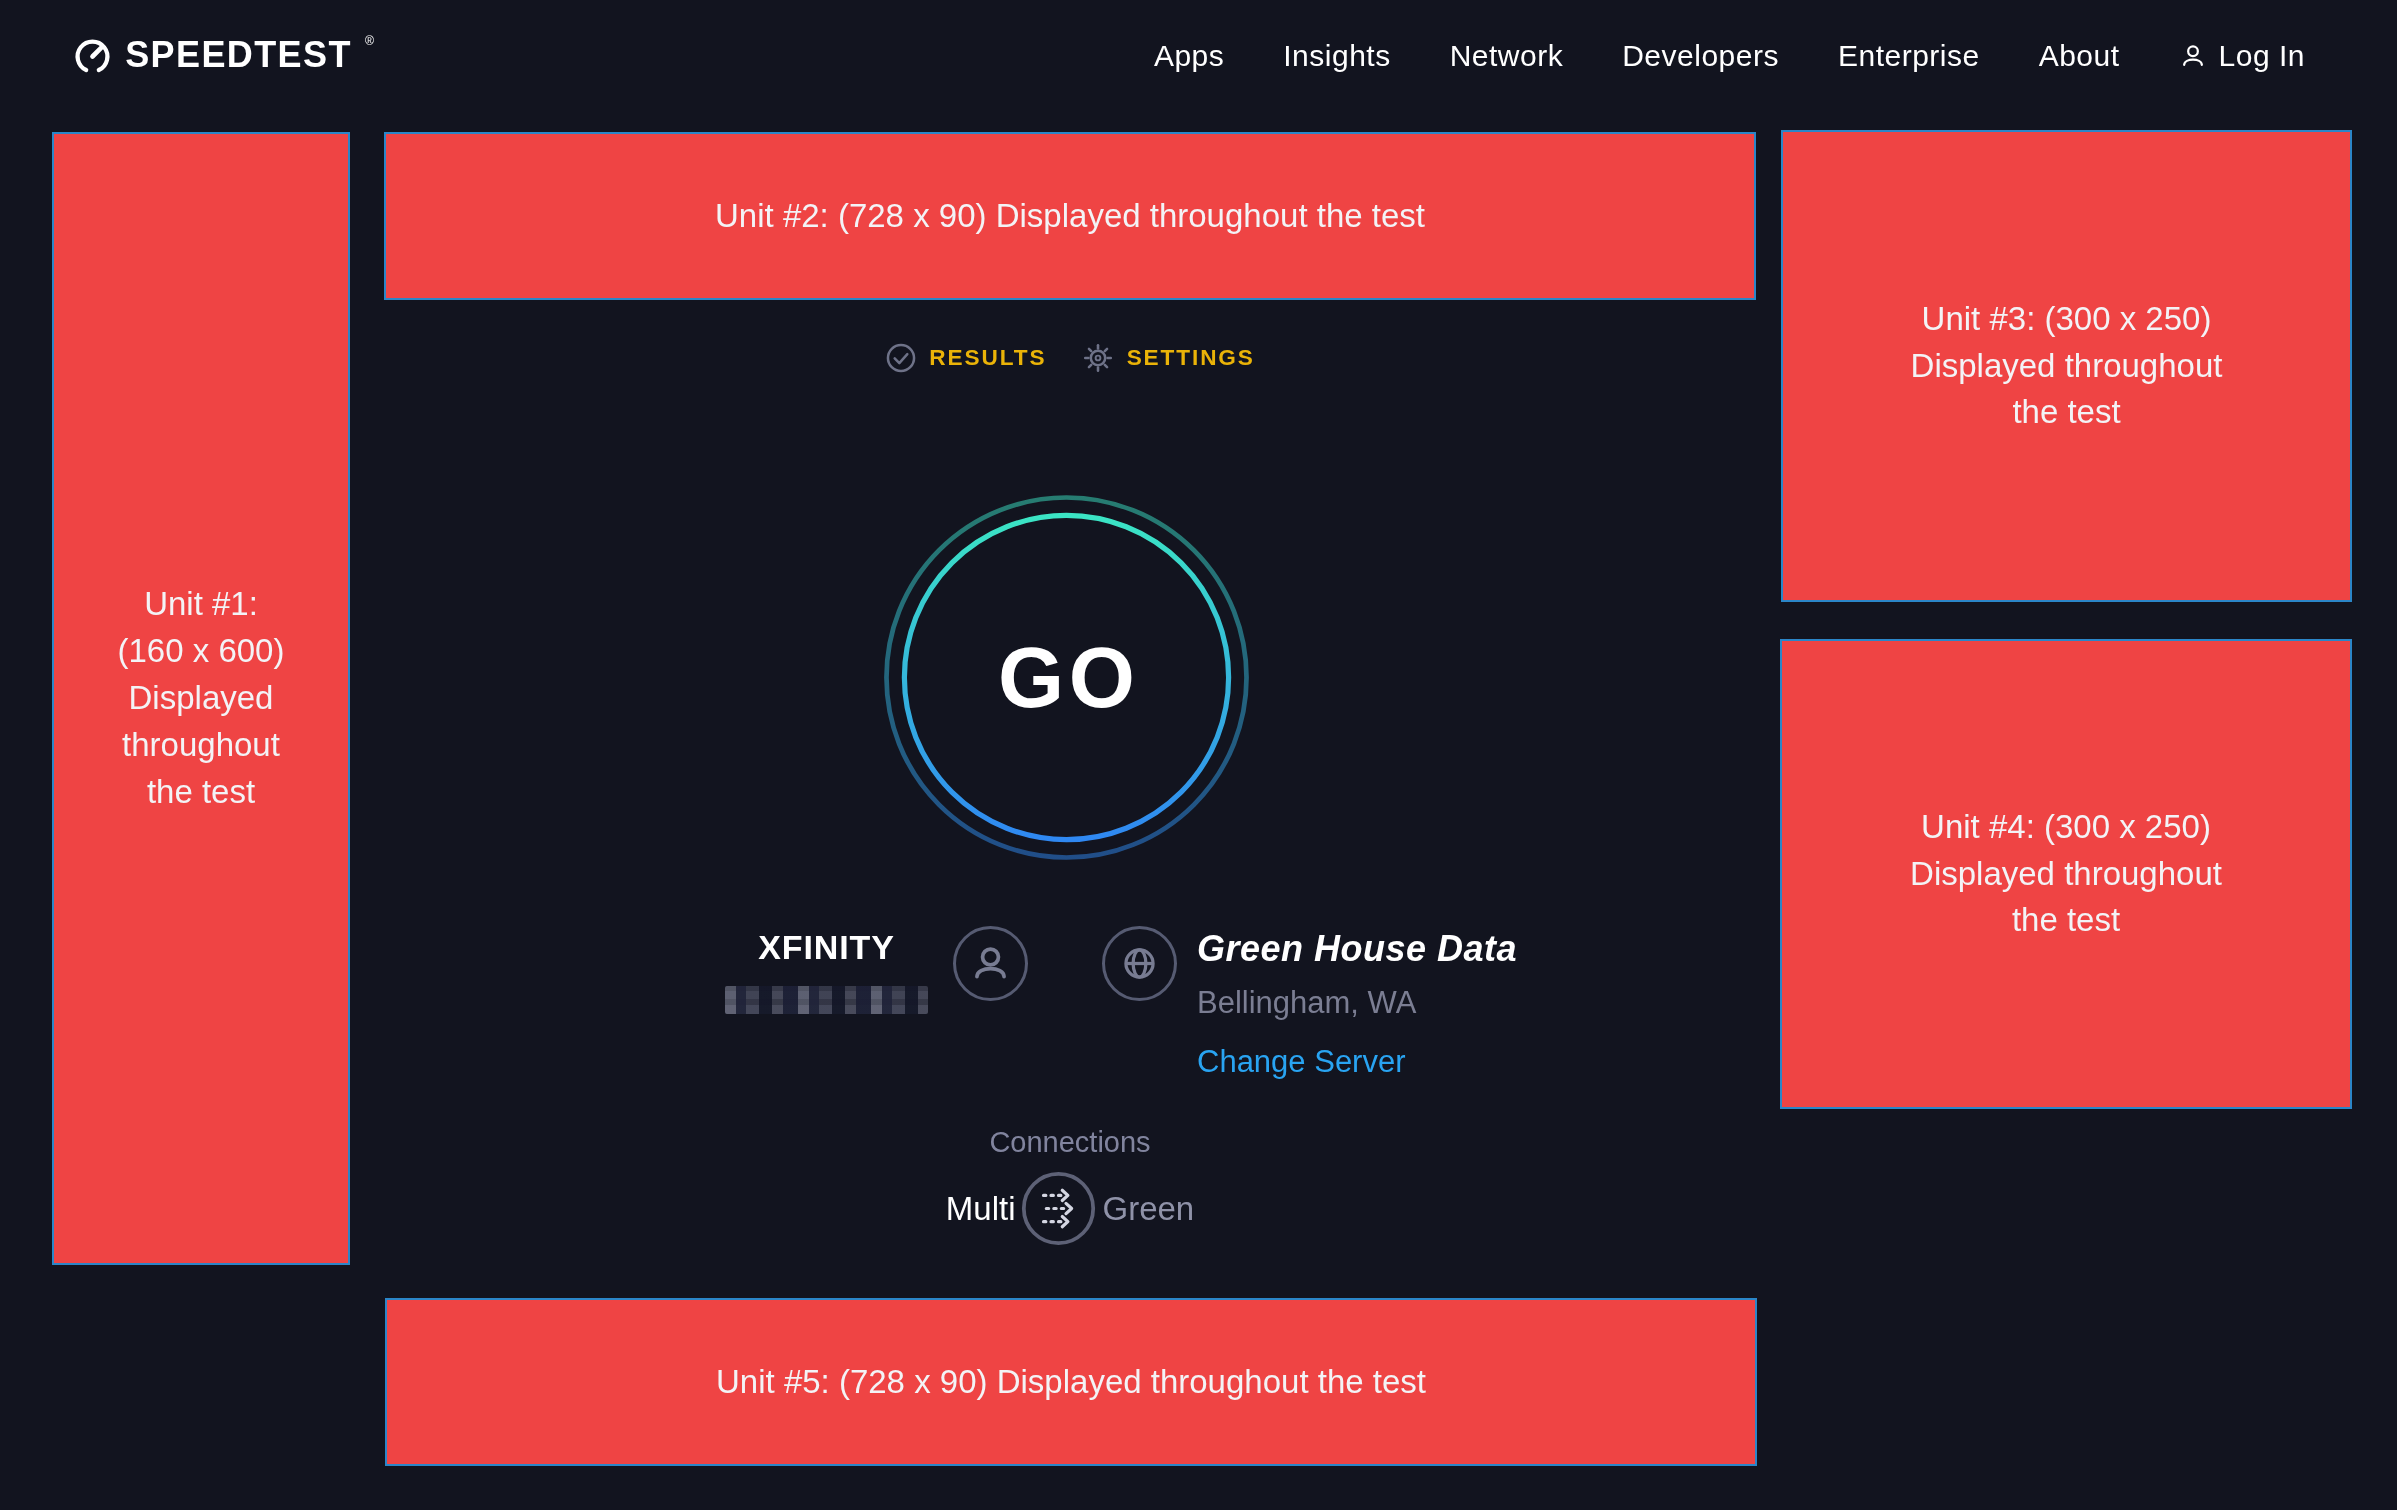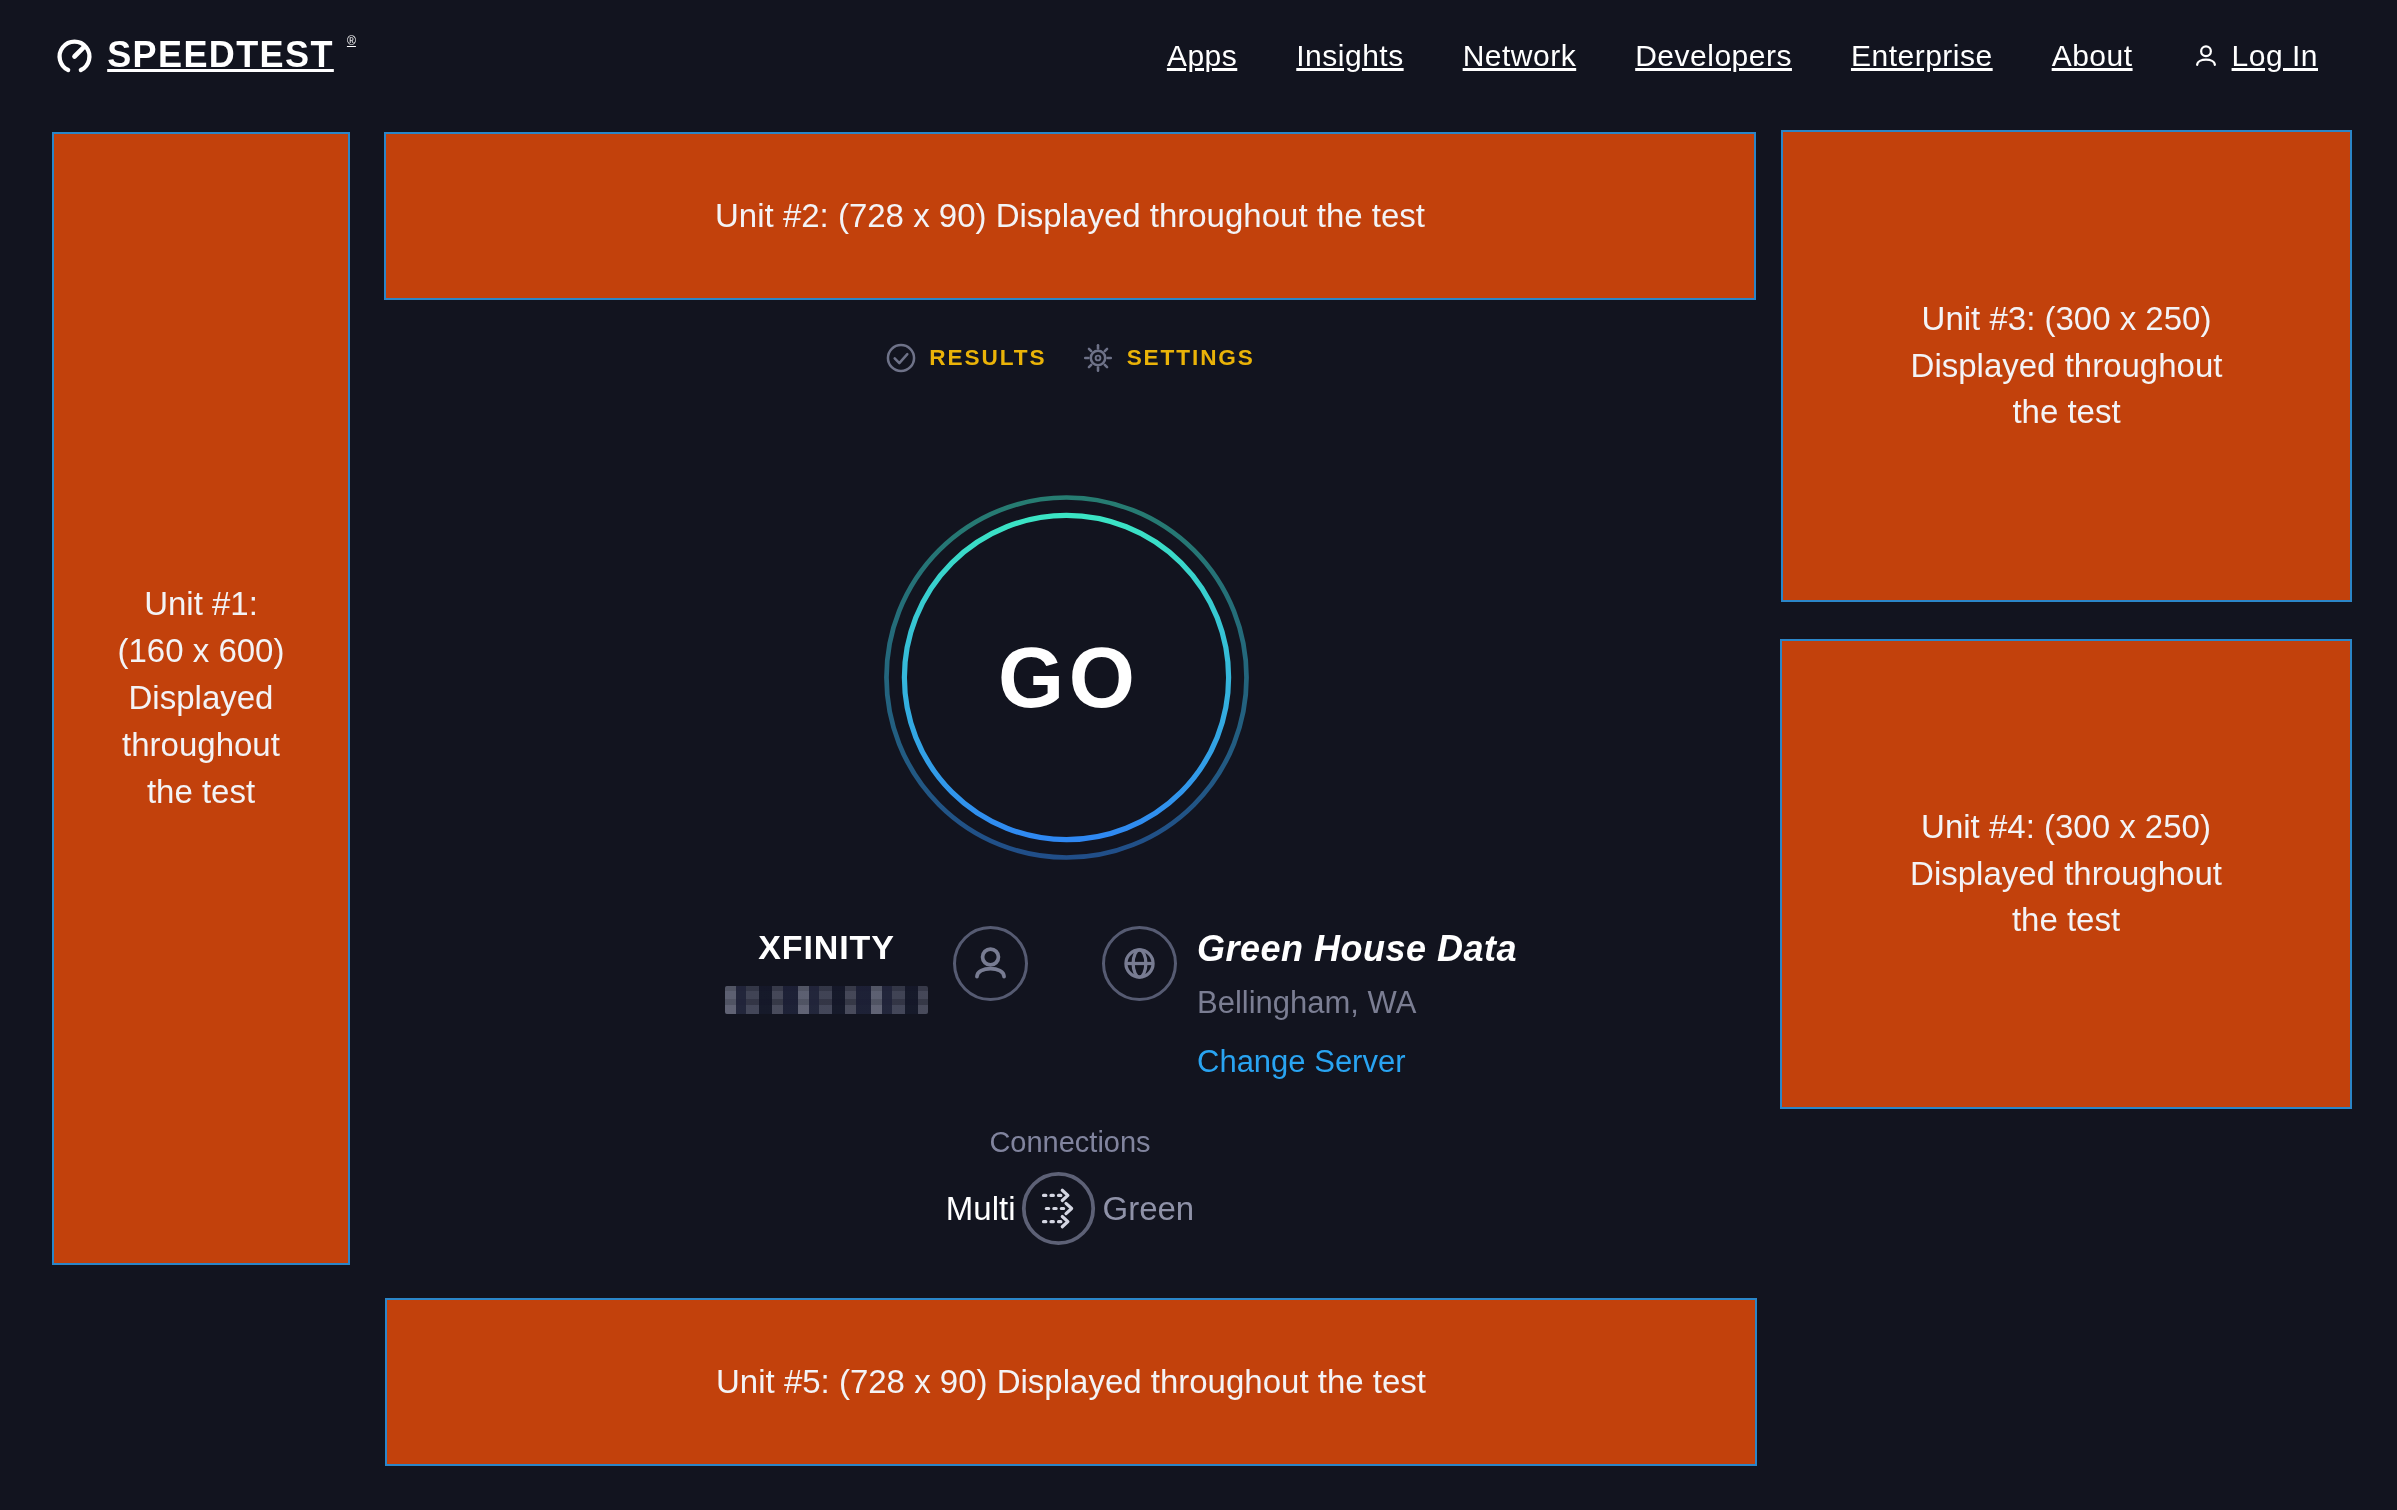--- a/index.html
+++ b/index.html
@@ -9,38 +9,37 @@
     position: relative;
     background: #12141f;
     font-family: "Liberation Sans", sans-serif;
     color: #ffffff;
     overflow: hidden;
   }
   a { color: inherit; text-decoration: none; cursor: pointer; }
 
   
   .nav {
-    position: absolute; top: 0; left: 0; right: 0; height: 111px;
+    position: absolute; top: 0; left: 0; right: 13px; height: 111px;
     display: flex; align-items: center; justify-content: space-between;
-    padding: 0 79px 0 54px;
-    text-decoration: underline;
+    padding: 0 79px 0 72px;
   }
   .brand { display: flex; align-items: flex-start; gap: 12.2px; }
   .brand svg { display: block; margin-top: 1.9px; }
   .brand-text { font-size: 36px; font-weight: 700; letter-spacing: 1.4px; line-height: 41px; }
   .brand-reg { font-size: 12.2px; position: relative; top: 0px; margin-left: 0.9px; }
   .nav-links { display: flex; align-items: center; gap: 59px; font-size: 30px; letter-spacing: 0.5px; }
   .nav-links a { white-space: nowrap; }
   .login { display: flex; align-items: center; gap: 12px; }
   .login svg { display: block; }
 
   
   .ad {
     position: absolute;
-    background: #c2410c;
+    background: #ef4444;
     border: 2.8px solid #2b86c8;
     display: flex; align-items: center; justify-content: center;
     text-align: center;
     color: #f3f3f6;
     font-size: 33px;
     line-height: 1.42;
   }
   .ad-text { white-space: pre-line; }
   .ad1 { left: 52px;   top: 132px;  width: 298px;  height: 1133px; }
   .ad2 { left: 384px;  top: 132px;  width: 1372px; height: 168px; }

